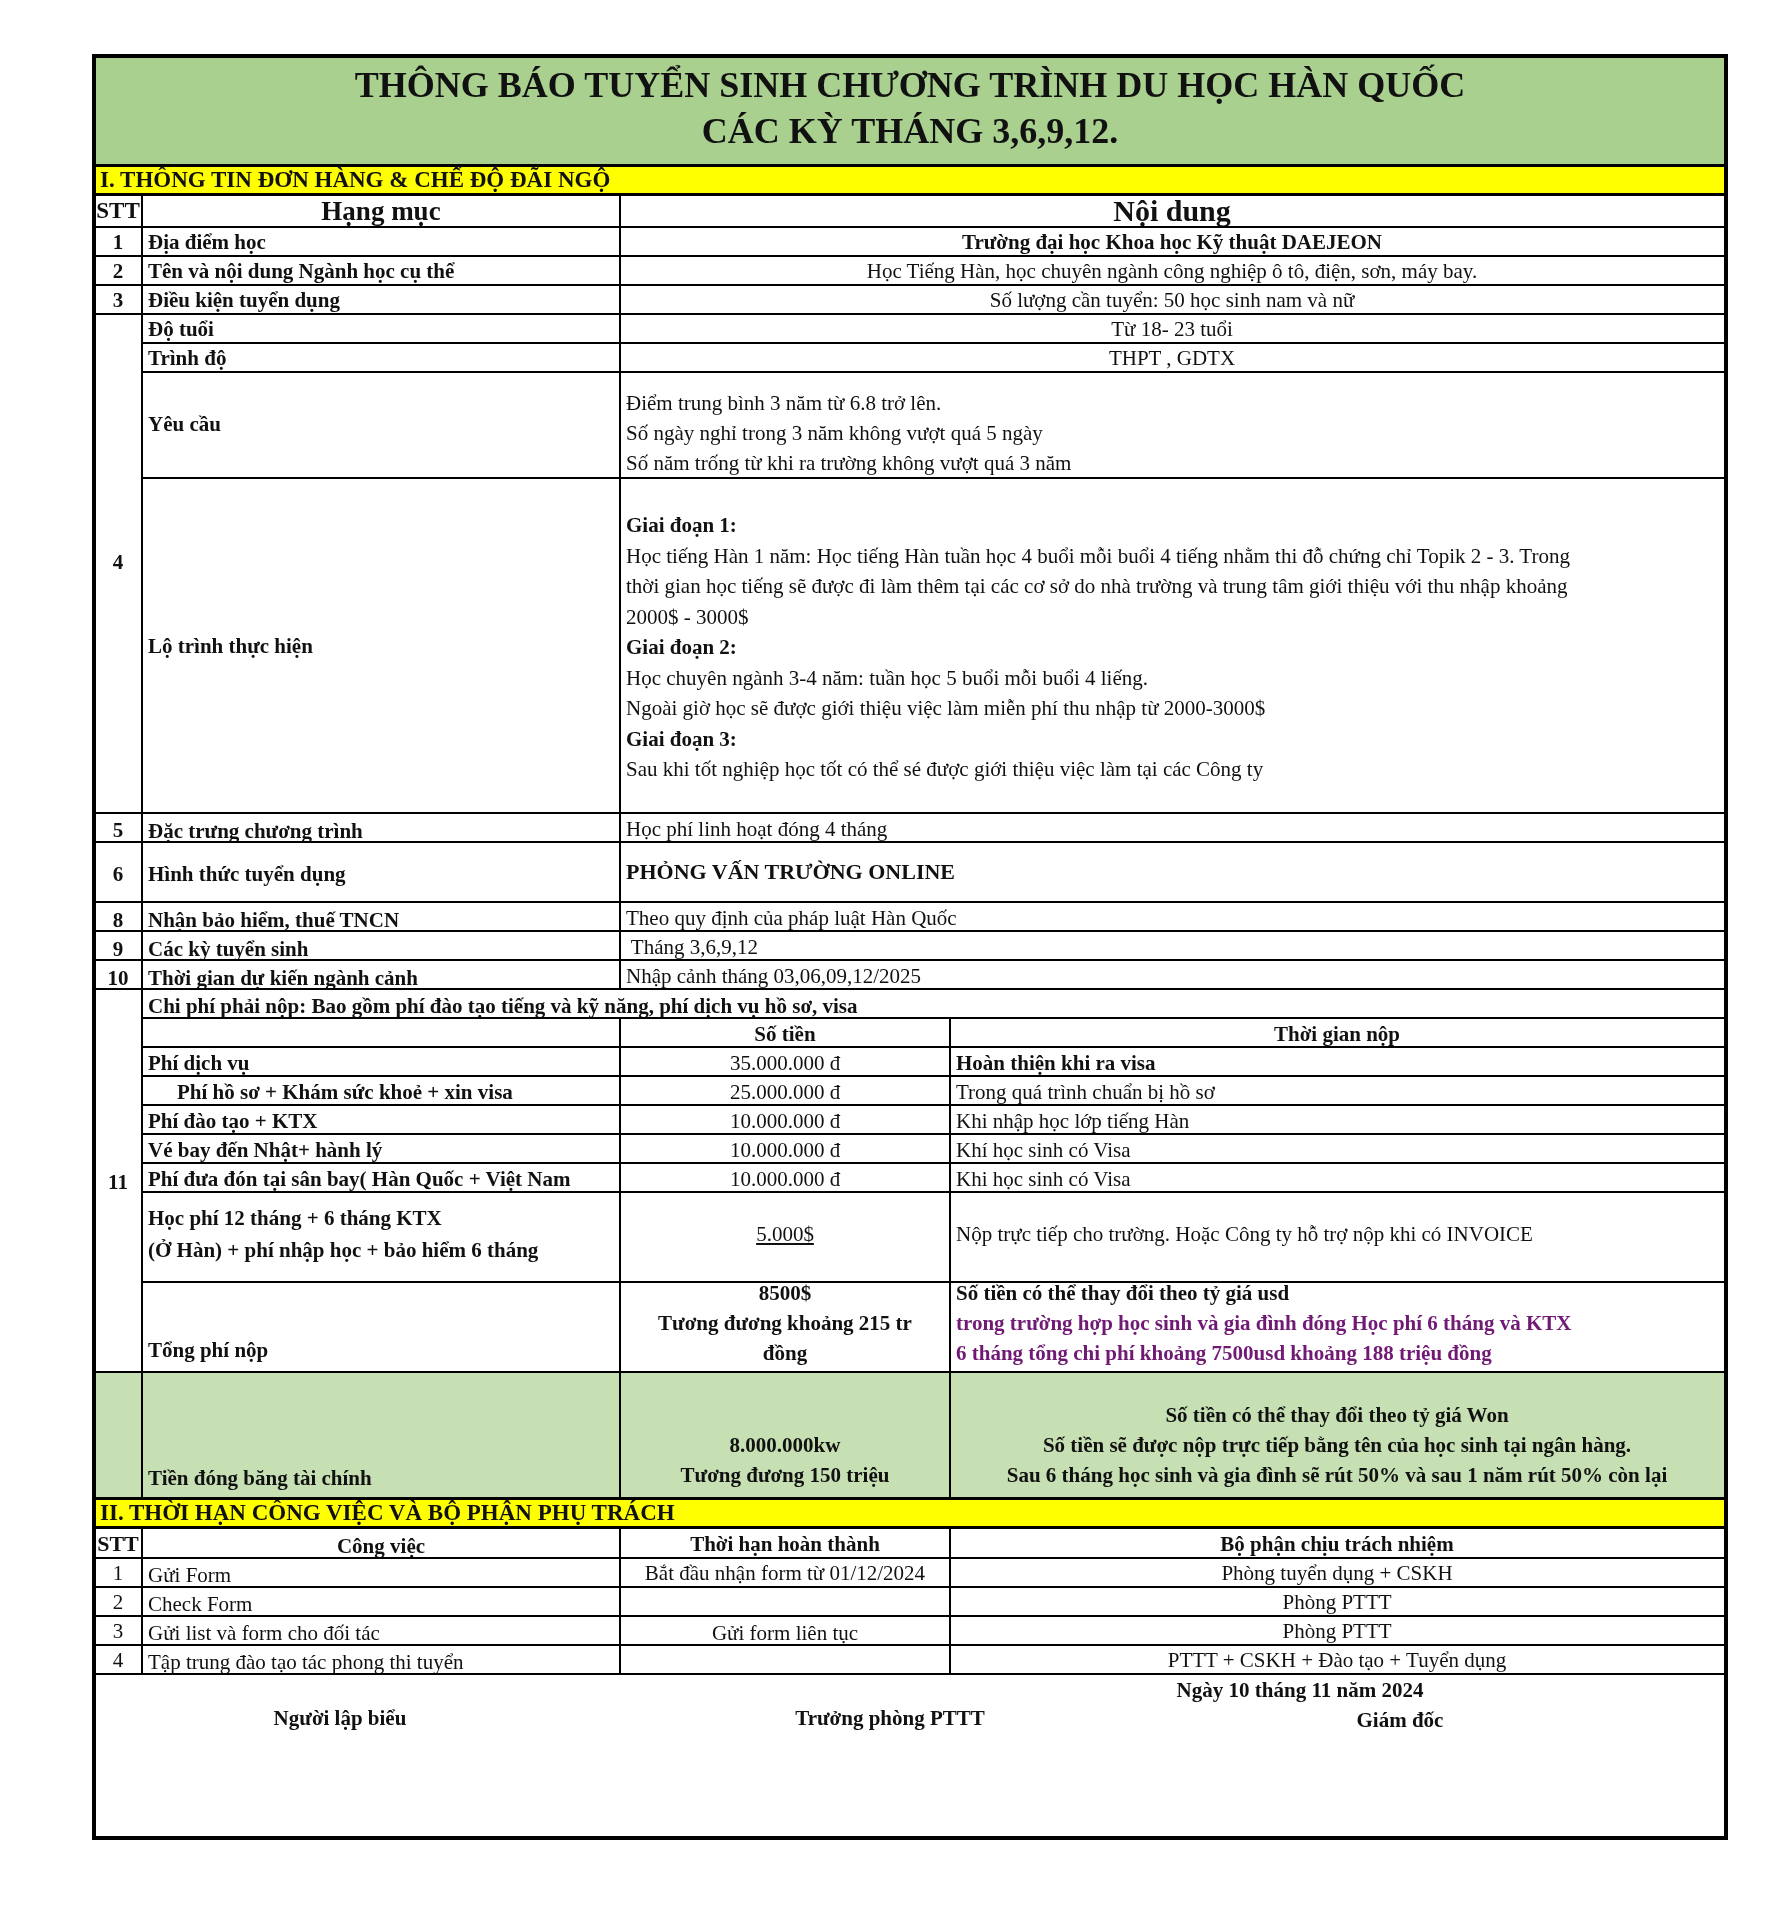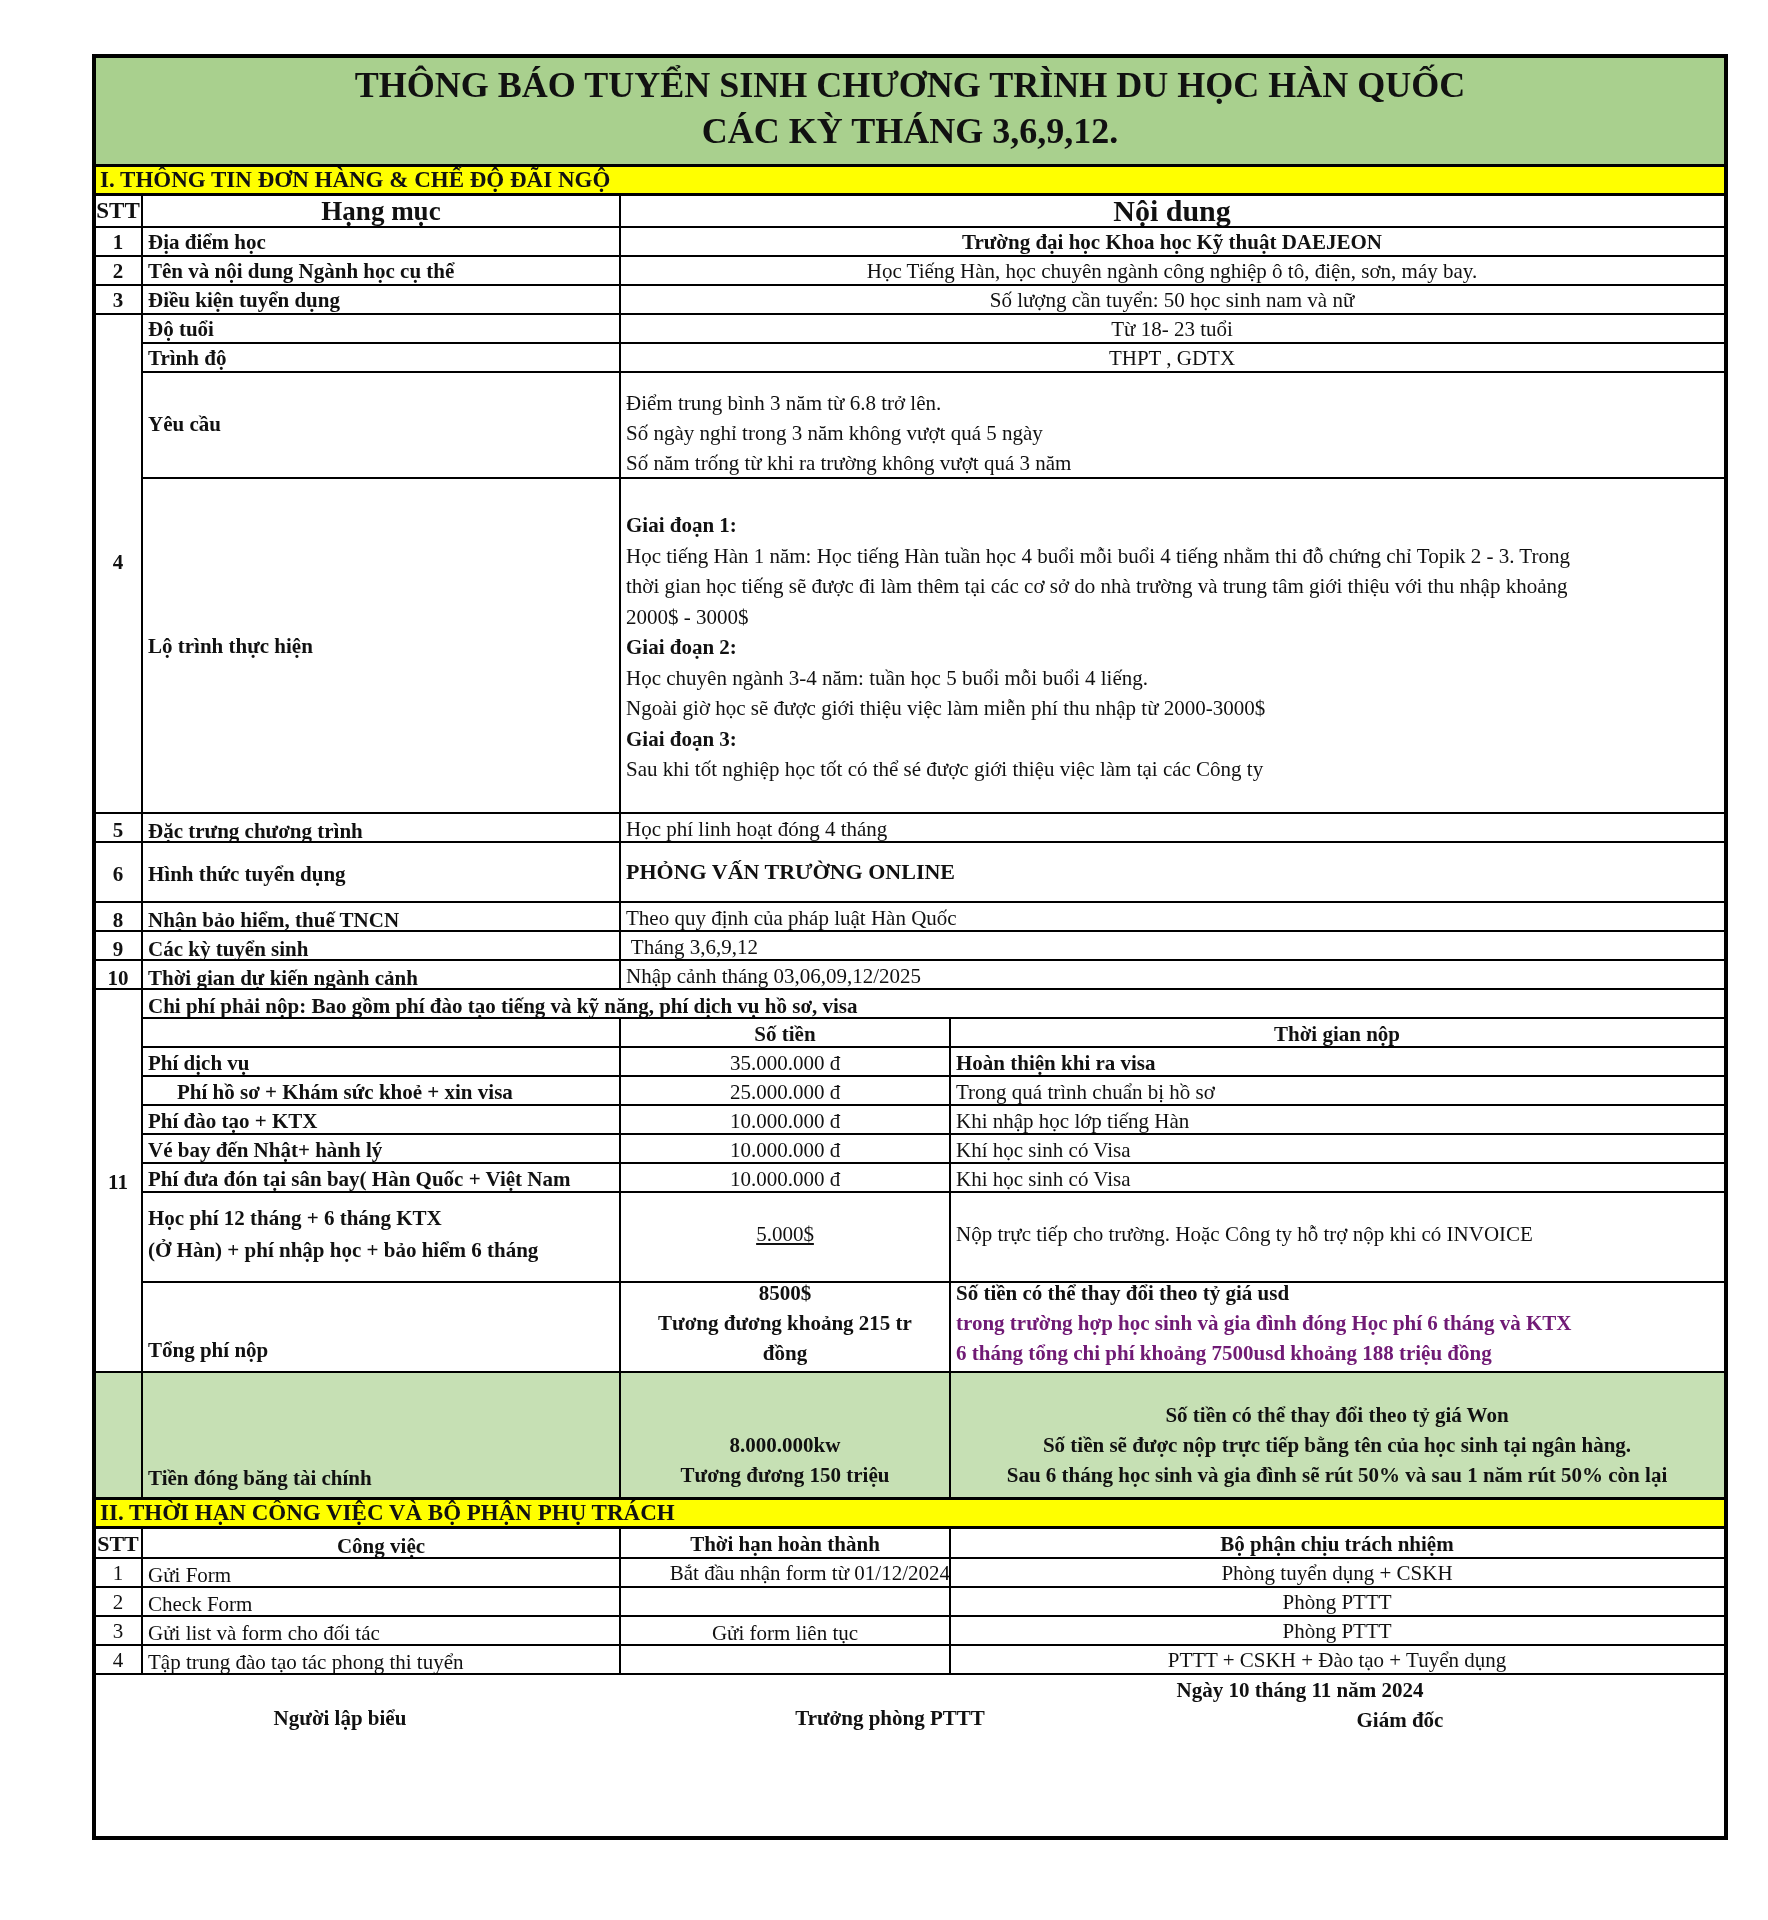--- a/index.html
+++ b/index.html
@@ -153,21 +153,21 @@
 <div class="abs sec" style="left:96px;top:1497px;width:1628px;height:32px;">
   <span>II. THỜI HẠN CÔNG VIỆC VÀ BỘ PHẬN PHỤ TRÁCH</span>
 </div>
 <div class="abs t b c" style="left:94px;top:1530px;width:48px;font-size:22px;">STT</div>
 <div class="abs t b c" style="left:142px;top:1532px;width:478px;">Công việc</div>
 <div class="abs t b c" style="left:620px;top:1530px;width:330px;">Thời hạn hoàn thành</div>
 <div class="abs t b c" style="left:950px;top:1530px;width:774px;">Bộ phận chịu trách nhiệm</div>
 
 <div class="abs t c" style="left:94px;top:1559px;width:48px;">1</div>
 <div class="abs t" style="left:148px;top:1561px;">Gửi Form</div>
-<div class="abs t c" style="left:620px;top:1559px;width:330px;text-align:right;">Bắt đầu nhận form từ 01/12/2024</div>
+<div class="abs t c" style="left:620px;top:1559px;width:330px;">Bắt đầu nhận form từ 01/12/2024</div>
 <div class="abs t c" style="left:950px;top:1559px;width:774px;">Phòng tuyển dụng + CSKH</div>
 
 <div class="abs t c" style="left:94px;top:1588px;width:48px;">2</div>
 <div class="abs t" style="left:148px;top:1590px;">Check Form</div>
 <div class="abs t c" style="left:620px;top:1588px;width:330px;"></div>
 <div class="abs t c" style="left:950px;top:1588px;width:774px;">Phòng PTTT</div>
 
 <div class="abs t c" style="left:94px;top:1617px;width:48px;">3</div>
 <div class="abs t" style="left:148px;top:1619px;">Gửi list và form cho đối tác</div>
 <div class="abs t c" style="left:620px;top:1619px;width:330px;">Gửi form liên tục</div>

